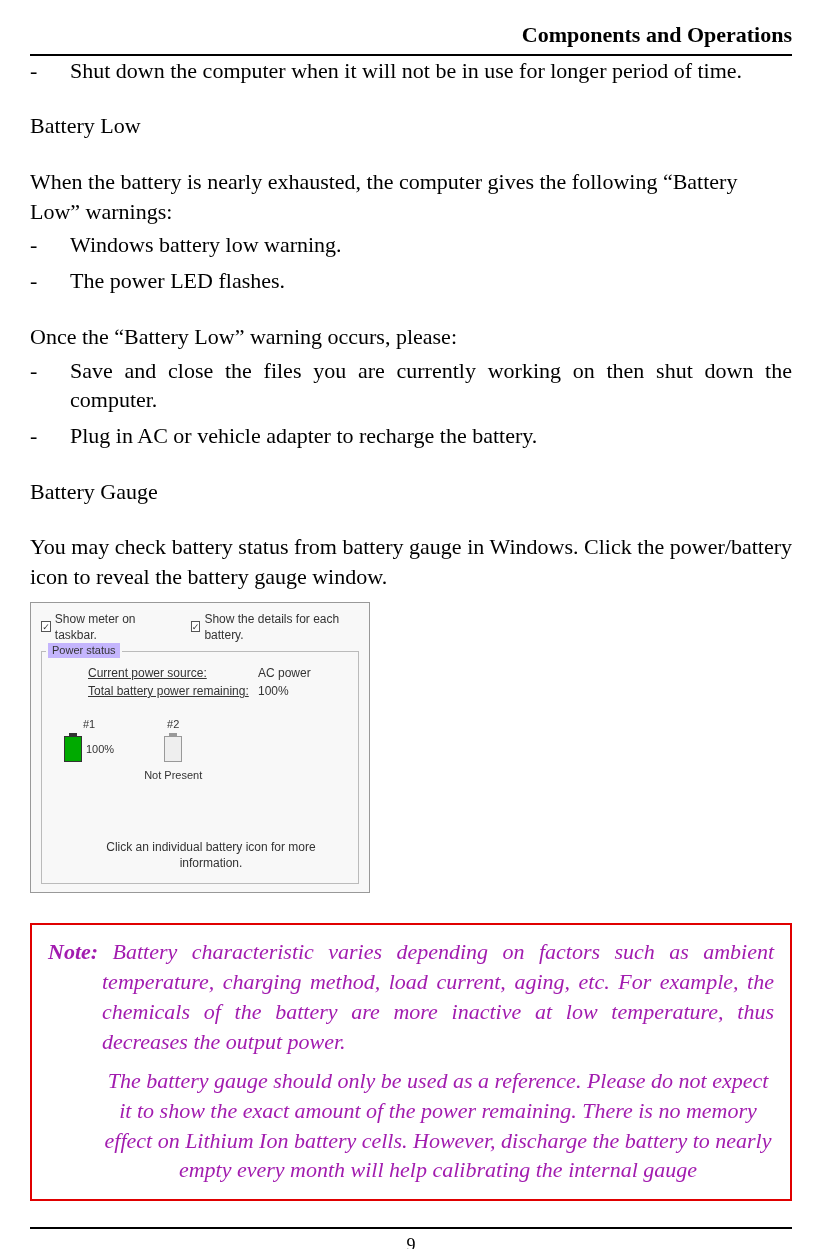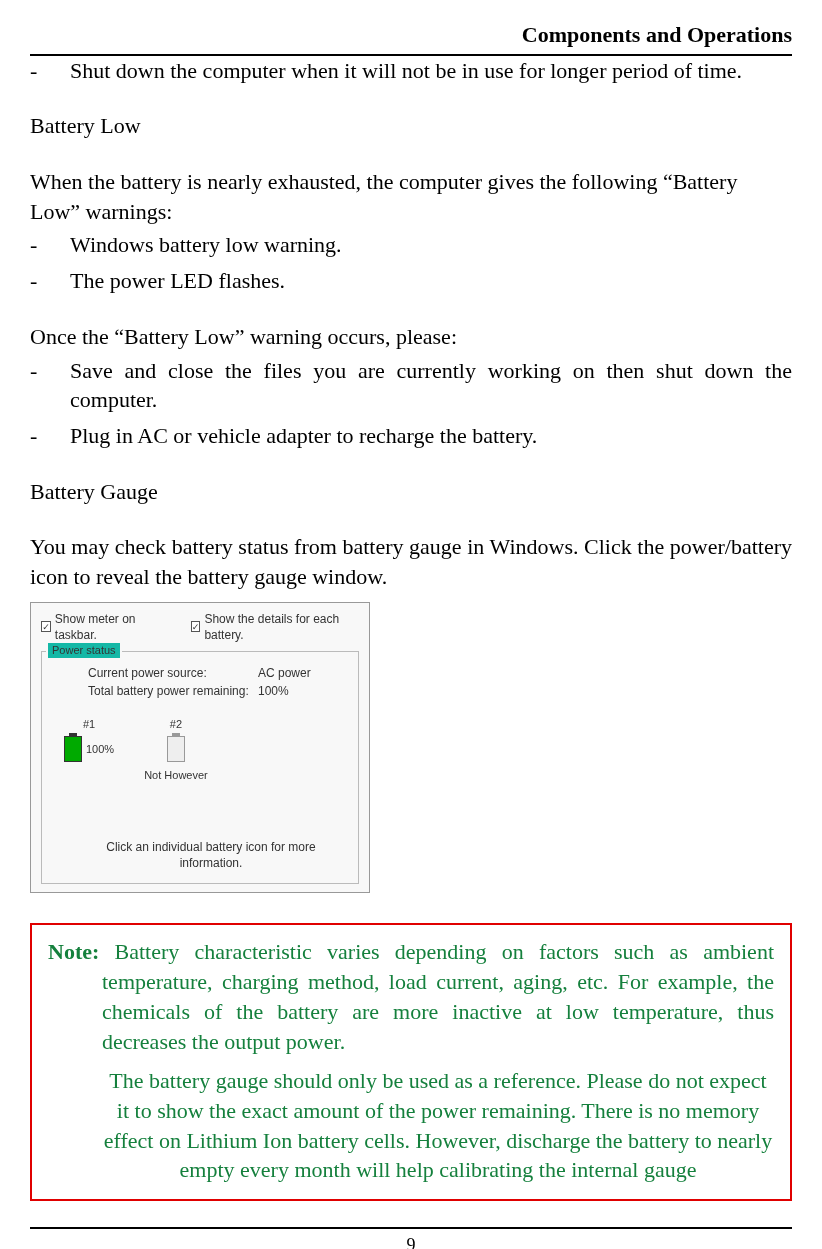--- a/index.html
+++ b/index.html
@@ -77,21 +77,21 @@
       border: 1px solid #bbb;
       border-top: none;
       position: relative;
       padding: 14px 10px 12px 10px;
       margin-top: 6px;
     }
     .power-status-label {
       position: absolute;
       top: -8px;
       left: 6px;
-      background: #14b8a6;
+      background: #c4b5fd;
       padding: 0 4px;
       font-size: 11px;
     }
     .power-status-line-top {
       position: absolute;
       top: 0;
       left: 0;
       width: 4px;
       border-top: 1px solid #bbb;
     }
@@ -100,21 +100,21 @@
       top: 0;
       right: 0;
       left: 80px;
       border-top: 1px solid #bbb;
     }
     .ps-row {
       display: flex;
       margin-bottom: 2px;
       padding-left: 36px;
     }
-    .ps-label { width: 170px; }
+    .ps-label { width: 170px; text-decoration: underline; }
     .batteries {
       display: flex;
       gap: 30px;
       margin-top: 18px;
       padding-left: 12px;
     }
     .battery-col {
       display: flex;
       flex-direction: column;
       align-items: center;
@@ -154,21 +154,22 @@
       margin-top: 56px;
       text-align: center;
       padding-left: 22px;
       font-size: 12px;
     }
     .note-box {
       border: 2px solid #e00000;
       padding: 12px 16px 14px 16px;
       margin-top: 10px;
       margin-bottom: 26px;
-      color: #15803d;
+      color: #a21caf;
+      font-style: italic;
       text-align: justify;
     }
     .note-indent {
       padding-left: 54px;
       text-indent: -54px;
       margin-bottom: 10px;
     }
     .note-indent2 {
       padding-left: 54px;
       margin-bottom: 0;
@@ -247,21 +248,21 @@
       <div class="battery-col">
         <div class="battery-label">#1</div>
         <div class="battery-row">
           <div class="batt-icon-full"></div>
           <div class="batt-pct">100%</div>
         </div>
       </div>
       <div class="battery-col">
         <div class="battery-label">#2</div>
         <div class="batt-icon-empty"></div>
-        <div class="batt-status">Not However</div>
+        <div class="batt-status">Not Present</div>
       </div>
     </div>
     <div class="dialog-hint">Click an individual battery icon for more information.</div>
   </div>
 </div>
 
 <div class="note-box">
   <div class="note-indent">
     <span class="note-label">Note:</span>
     <span>Battery characteristic varies depending on factors such as ambient temperature, charging method, load current, aging, etc. For example, the chemicals of the battery are more inactive at low temperature, thus decreases the output power.</span>

